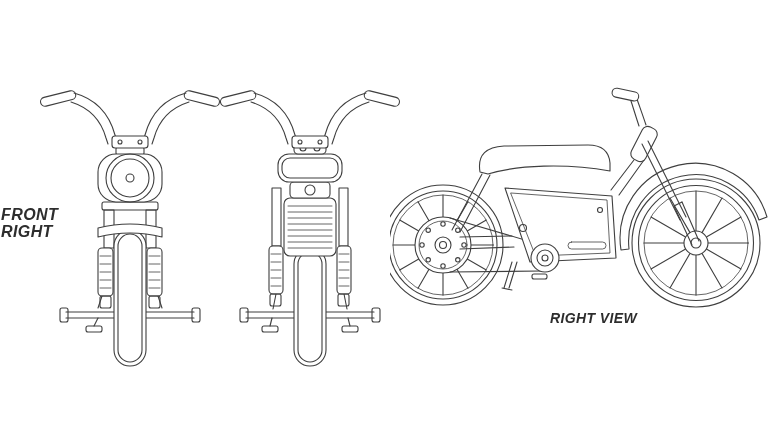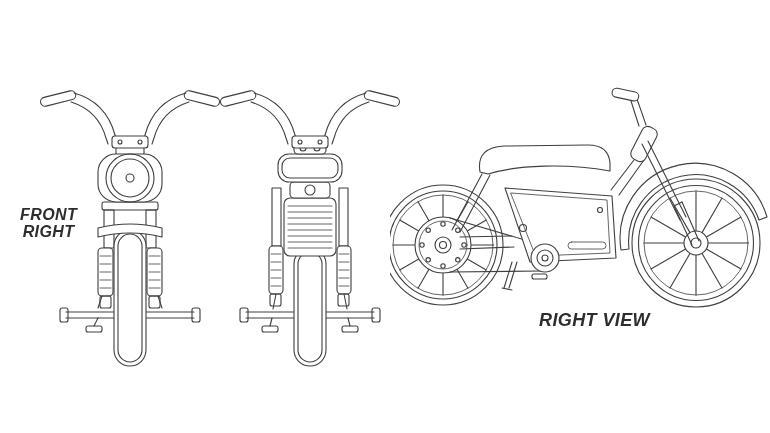--- a/index.html
+++ b/index.html
@@ -4,22 +4,22 @@
 <style>
   html,body{margin:0;padding:0;background:#ffffff;}
   #canvas{
     position:relative;width:770px;height:433px;background:#ffffff;
     overflow:hidden;font-family:"Liberation Sans", sans-serif;
   }
   .view-label{
     position:absolute;color:#2d2d2d;font-weight:bold;font-style:italic;
     letter-spacing:.4px;line-height:1.08;
   }
-  #front-label{left:20px;top:206px;font-size:16px;text-align:center;}
-  #right-label{left:539px;top:311px;font-size:18px;text-align:center;}
+  #front-label{left:1px;top:206px;font-size:16px;}
+  #right-label{left:550px;top:311px;font-size:14px;text-align:center;}
   .line-art{position:absolute;}
   .line-art path,.line-art rect,.line-art circle,.line-art line,.line-art ellipse{
     fill:none;stroke:#3f3f3f;stroke-width:1.1;stroke-linecap:round;stroke-linejoin:round;
   }
   .line-art .fw{fill:#ffffff;}
   .line-art .thin{stroke-width:.8;}
 </style>
 </head>
 <body>
 

